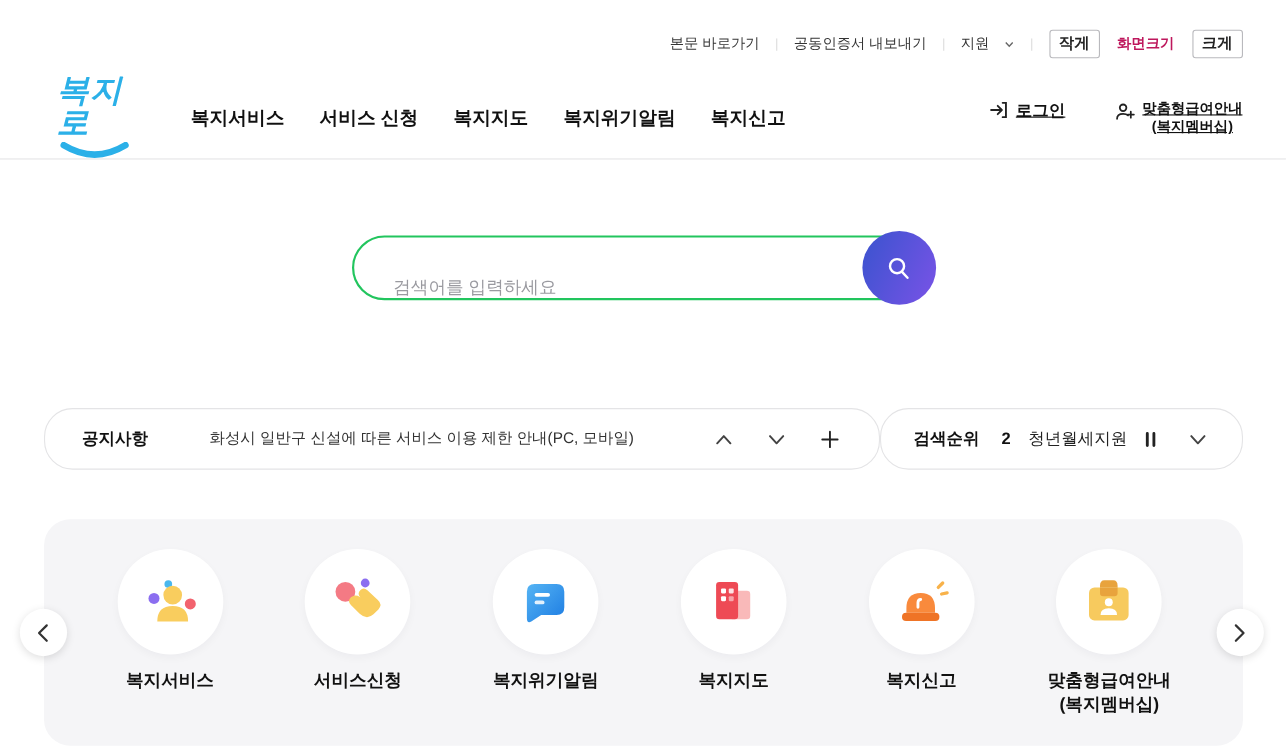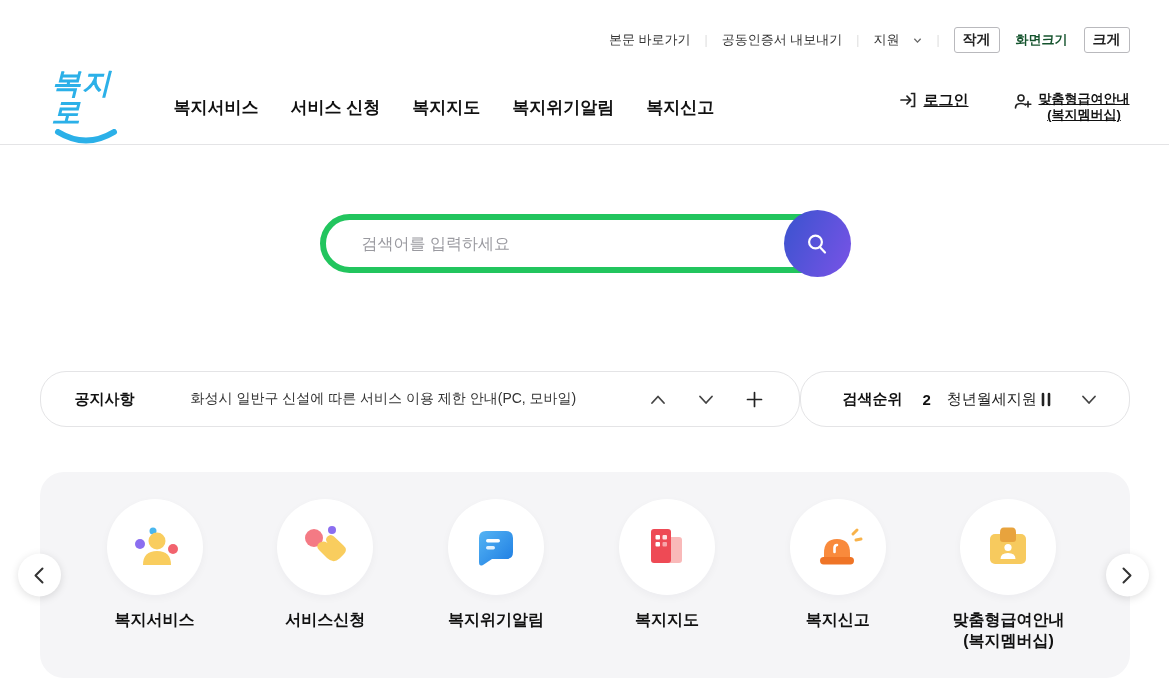--- a/index.html
+++ b/index.html
@@ -10,21 +10,21 @@
   .topbar { width:1090px; margin:16px auto; padding-top:10px; height:38px;
     display:flex; justify-content:flex-end; align-items:center; gap:14px;
     font-size:13px; color:#333; }
   .topbar .tb-link { cursor:pointer; color:#333; }
   .tb-sep { color:#ddd; font-size:12px; }
   .tb-drop { display:flex; align-items:center; gap:14px; cursor:pointer; }
   .tb-caret { width:9px; height:9px; display:inline-block; }
   .size-btn { border:1px solid #b9b9bd; background:#fff; border-radius:3px;
     font-size:14px; font-weight:bold; color:#222; padding:3px 8px; cursor:pointer;
     font-family:inherit; }
-  .size-label { font-weight:bold; color:#14532d; margin:0 2px; }
+  .size-label { font-weight:bold; color:#be185d; margin:0 2px; }
 
   
   .header-main { width:1090px; margin:0 auto; height:74px;
     display:flex; align-items:center; }
   .header-wrap { border-bottom:1px solid #e4e4e6; }
   .logo { display:flex; flex-direction:column; align-items:center; cursor:pointer;
     margin-right:42px; width:92px; }
   .logo-text { font-size:29px; font-weight:bold; color:#2bb0e8;
     letter-spacing:1px; font-style:italic; line-height:1;margin-left:12px; }
   .logo-arc { margin-top:2px; }
@@ -33,22 +33,22 @@
   .header-right { margin-left:auto; display:flex; align-items:flex-start; gap:44px;text-decoration:underline; }
   .login { display:flex; align-items:center; gap:7px; font-size:15px;
     font-weight:bold; cursor:pointer; }
   .membership { display:flex; align-items:flex-start; gap:7px; font-size:13px;
     font-weight:bold; line-height:1.25; cursor:pointer; text-align:center; }
   .membership .mline { display:block; }
 
   
   .hero { padding-top:69px; }
   .search-wrap { position:relative; width:530px; height:59px; margin:0 auto; }
-  .search-pill { width:100%; height:100%; border:6px solid #22c55e;
-    border-radius:30px; background:#fff; display:flex; align-items:center;
+  .search-pill { width:100%; height:100%; border:2px solid #22c55e;
+    border-radius:30px; background:#fff; display:flex; align-items:flex-end;
     padding:0 80px 0 36px; }
   .search-input { border:none; outline:none; width:100%; font-size:16px;
     color:#222; background:transparent; font-family:inherit; }
   .search-input::placeholder { color:#9a9aa0; }
   .search-btn { position:absolute; right:-1px; top:-4px; width:67px; height:67px;
     border-radius:50%; border:none; cursor:pointer;
     background:linear-gradient(115deg,#4353d2 15%,#7053e3 85%);
     display:flex; align-items:center; justify-content:center; }
 
   
@@ -57,21 +57,21 @@
   .notice-box { flex:1; border:1px solid #e4e4e6; border-radius:26px;
     display:flex; align-items:center; padding:0 34px; background:#fff; }
   .notice-label { font-size:15px; font-weight:bold; margin-right:56px; }
   .notice-text { flex:1; font-size:14px; color:#333; cursor:pointer;
     white-space:nowrap; overflow:hidden; text-overflow:ellipsis; }
   .notice-ctrls { display:flex; align-items:center; gap:28px; margin-left:18px; }
   .ctrl-btn { background:none; border:none; cursor:pointer; padding:2px;
     display:flex; align-items:center; justify-content:center; }
   .rank-box { width:330px; border:1px solid #e4e4e6; border-radius:26px;
     display:flex; align-items:center; padding:0 30px; background:#fff; }
-  .rank-label { font-size:15px; font-weight:bold; margin-right:20px;margin-left:12px; }
+  .rank-label { font-size:15px; font-weight:bold; margin-right:20px; }
   .rank-num { font-size:15px; font-weight:bold; margin-right:16px; }
   .rank-keyword { font-size:15px; color:#222; cursor:pointer; flex:1;
     white-space:nowrap; overflow:hidden; }
   .rank-ctrls { display:flex; align-items:center; gap:24px; }
 
   
   .services-outer { position:relative; width:1090px; margin:45px auto 0; }
   .services-card { width:100%; height:206px; background:#f5f5f7;
     border-radius:24px; display:flex; align-items:center; padding:0 46px 0 40px; }
   .services-title { width:126px; font-size:22px; font-weight:bold;

